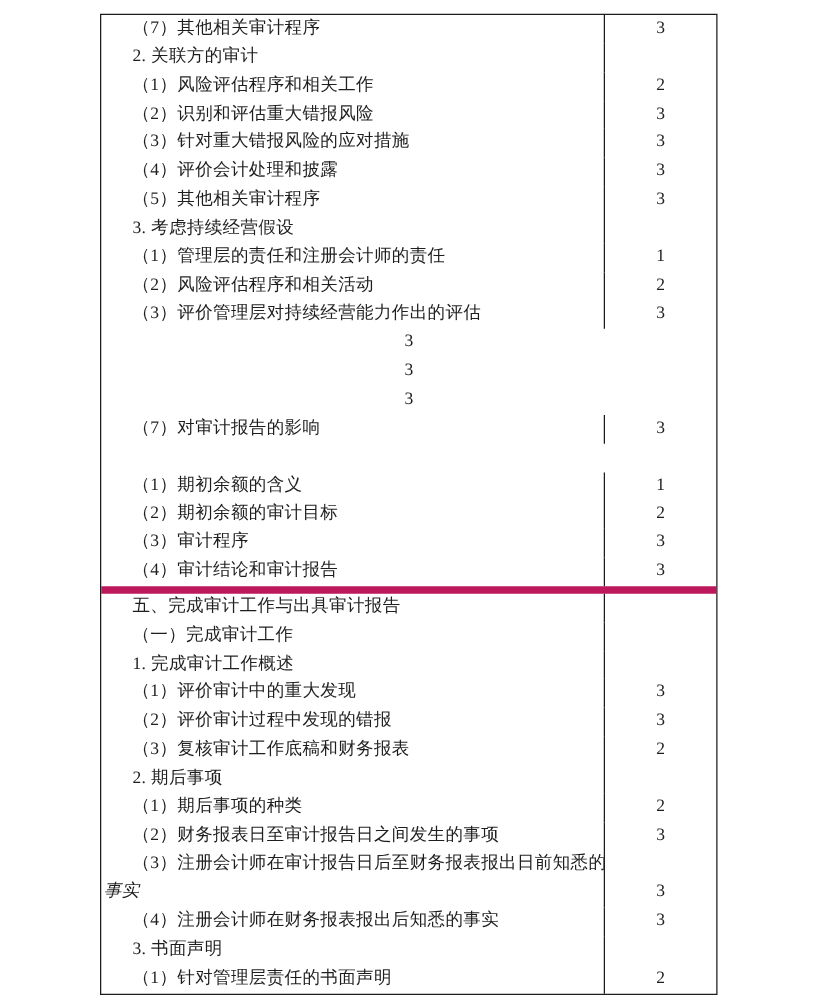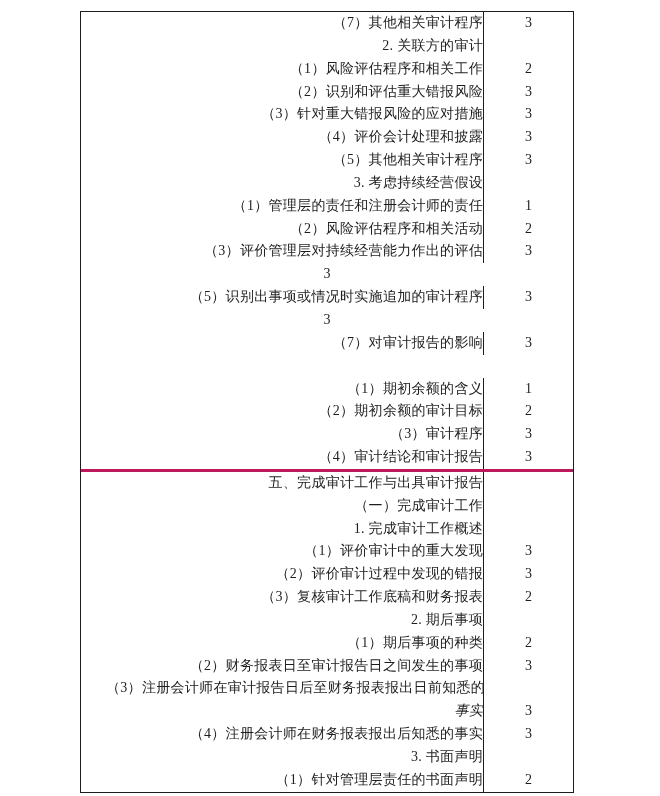--- a/index.html
+++ b/index.html
@@ -18,22 +18,22 @@
   }
   .audit-table {
     position: absolute;
     left: 80px;
     top: 11px;
     width: 494px;
     box-sizing: border-box;
     border: 1px solid #1c1c1c;
     background: #ffffff;
   }
-  .section { width: 100%; text-align: right; }
-  .section + .section { border-top: 3px solid #be185d; }
+  .section { width: 100%; }
+  .section + .section { border-top: 6px solid #be185d; }
   .row { display: flex; width: 100%; }
   .cell-text {
     width: 403px;
     box-sizing: border-box;
     border-right: 1px solid #1c1c1c;
   }
   .line {
     height: 22.85px;
     line-height: 22.85px;
     font-size: 14px;
@@ -149,23 +149,20 @@
           <div class="cell-hours">
             <span class="hours">3</span>
           </div>
         </div>
         <div class="row">
           <div class="cell-hours">
             <span class="hours">3</span>
           </div>
         </div>
         <div class="row">
-          <div class="cell-text">
-            <div class="line first">（5）识别出事项或情况时实施追加的审计程序</div>
-          </div>
           <div class="cell-hours">
             <span class="hours">3</span>
           </div>
         </div>
         <div class="row">
           <div class="cell-hours">
             <span class="hours">3</span>
           </div>
         </div>
         <div class="row">

